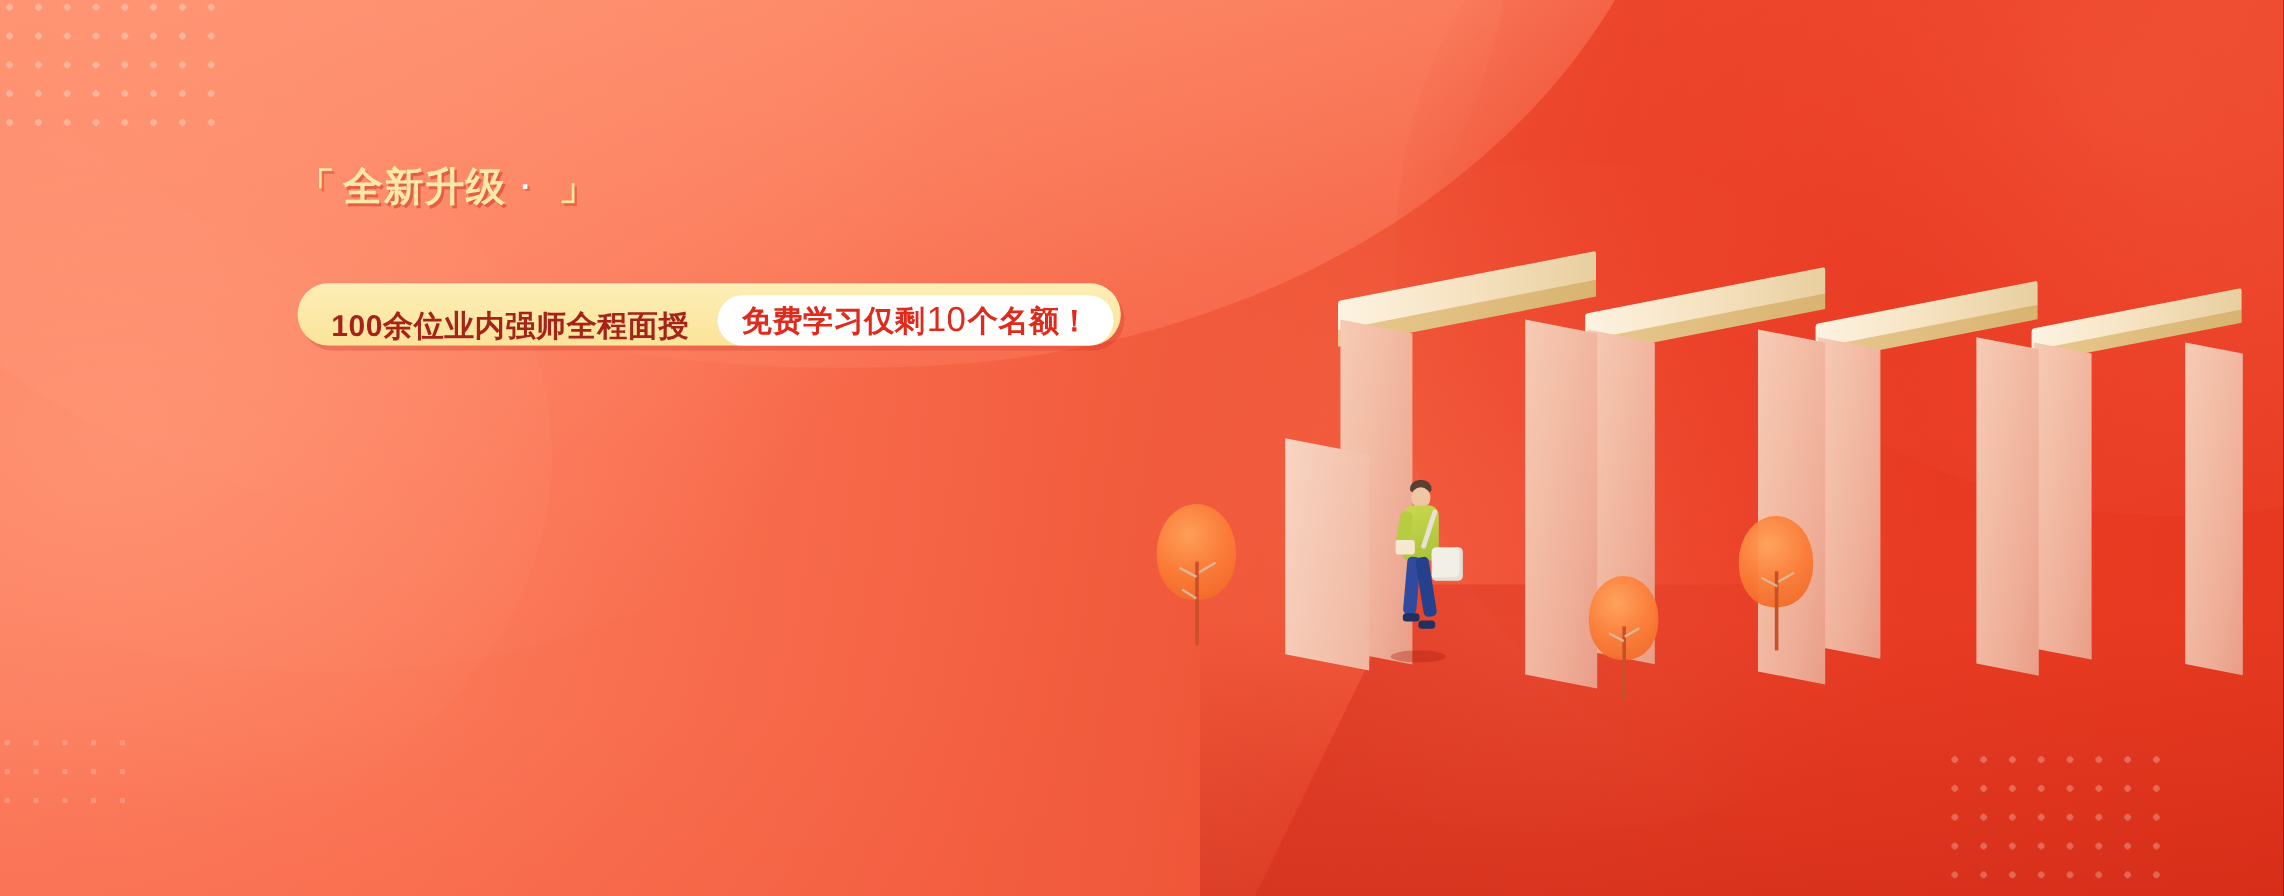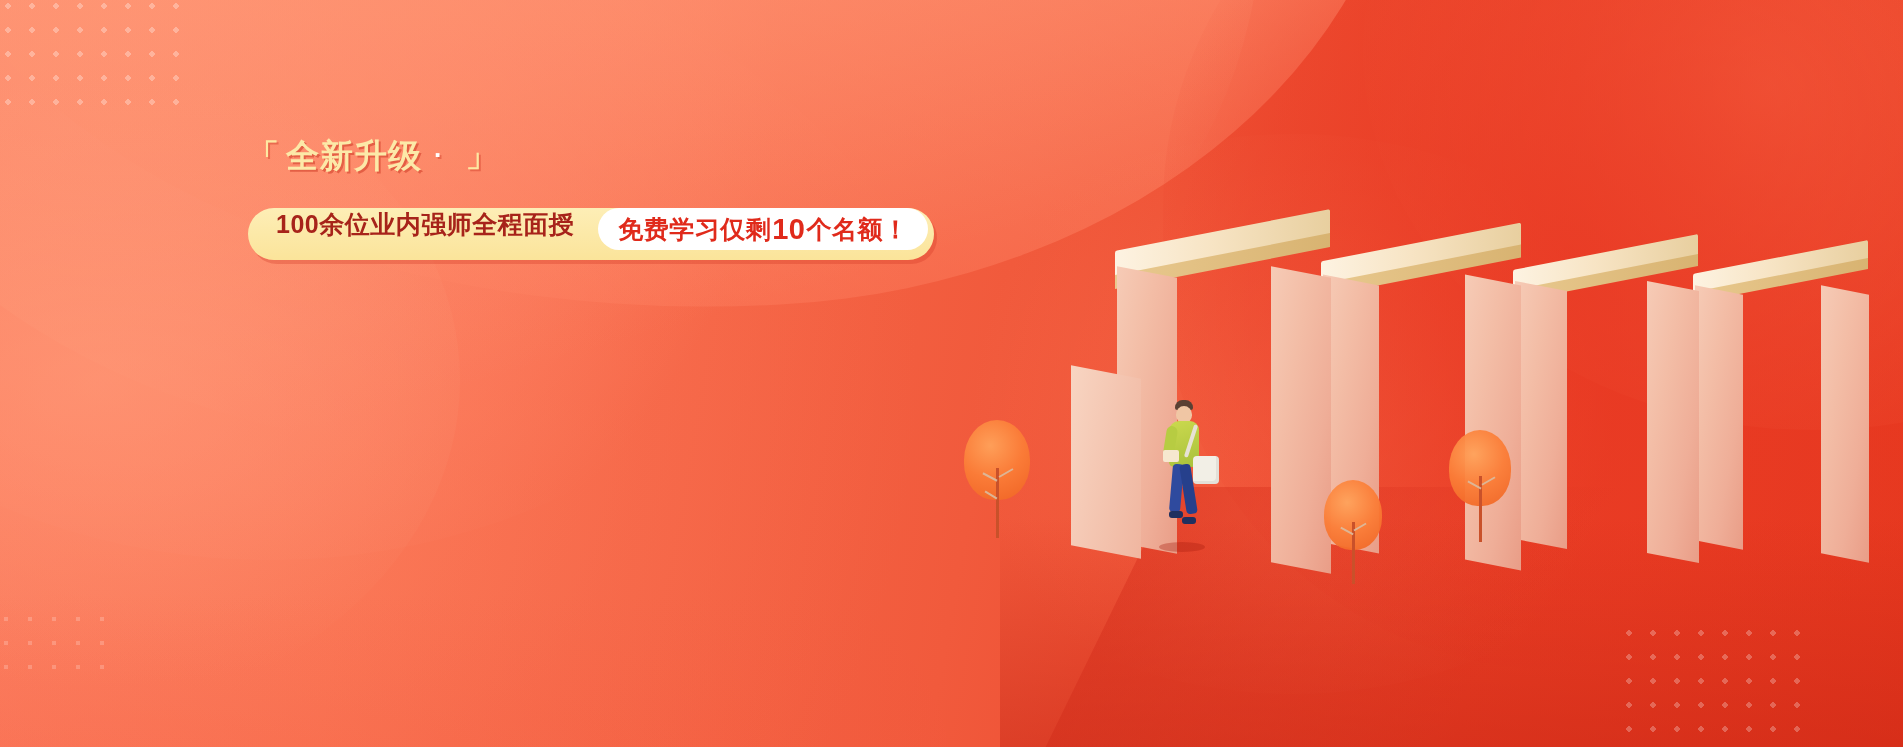--- a/index.html
+++ b/index.html
@@ -132,43 +132,43 @@
     line-height:1.08;
     background:linear-gradient(180deg,#ffffff 0%, #fff4dc 38%, #fde6ab 70%, #f9d98f 100%);
     -webkit-background-clip:text;
     background-clip:text;
     color:transparent;
     -webkit-text-fill-color:transparent;
     filter:drop-shadow(5px 6px 0 rgba(206,46,26,0.55));
   }
 
   .pill-row {
-    margin-top:24px;
-    display:inline-flex; align-items:flex-start;
+    margin-top:52px;
+    display:inline-flex; align-items:flex-end;
     height:52px;
     background:linear-gradient(180deg,#fdeeb6,#fbe49a);
     border-radius:26px;
     padding:0 6px 0 28px;
     box-shadow:3px 4px 0 rgba(203,48,28,0.28);
     white-space:nowrap;
   }
   .pill-left {
     color:#a7231a; font-size:25px; font-weight:bold;
     letter-spacing:0.5px;
     padding-right:24px;
   }
   .pill-right {
     display:inline-flex; align-items:center; justify-content:center;
     height:42px; border-radius:21px;
     background:#ffffff;
     padding:0 20px;
     color:#e02a1b; font-size:25px; font-weight:bold;
     letter-spacing:0.5px;
   }
-  .pill-num { font-size:29px; font-weight:bold; padding:0 1px; }
+  .pill-num { font-size:29px; font-weight:normal; padding:0 1px; }
 
   
   .illus { position:absolute; right:0; top:0; width:860px; height:747px; }
 
   .arch {
     position:absolute;
     background:linear-gradient(100deg,#f6cbb6 0%, #f3bda6 35%, #efae98 70%, #e99d87 100%);
   }
   .arch-top {
     position:absolute;

